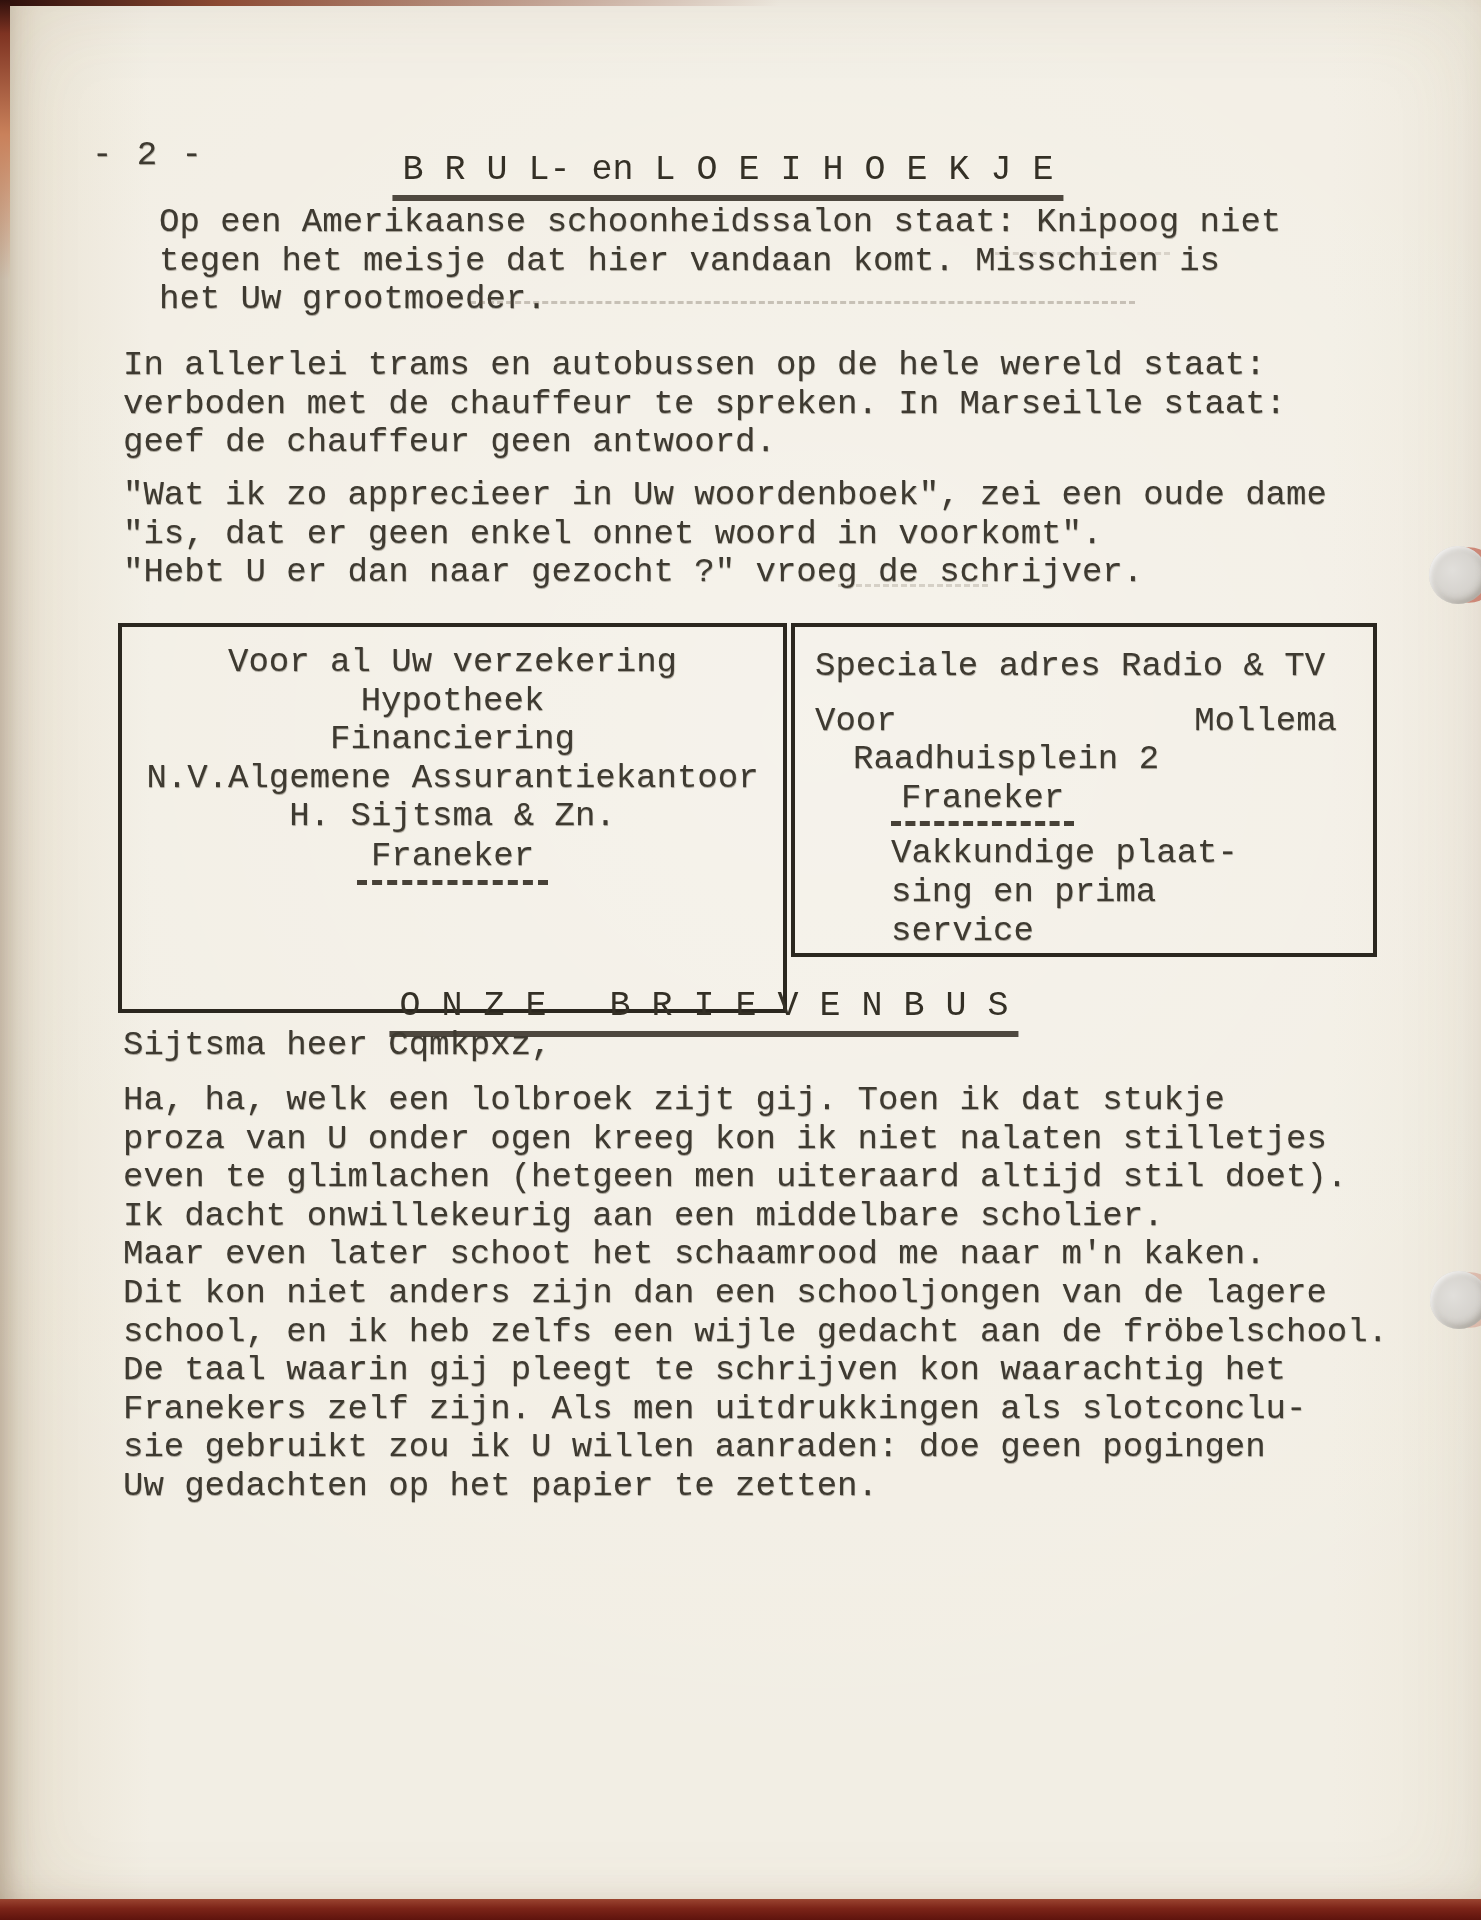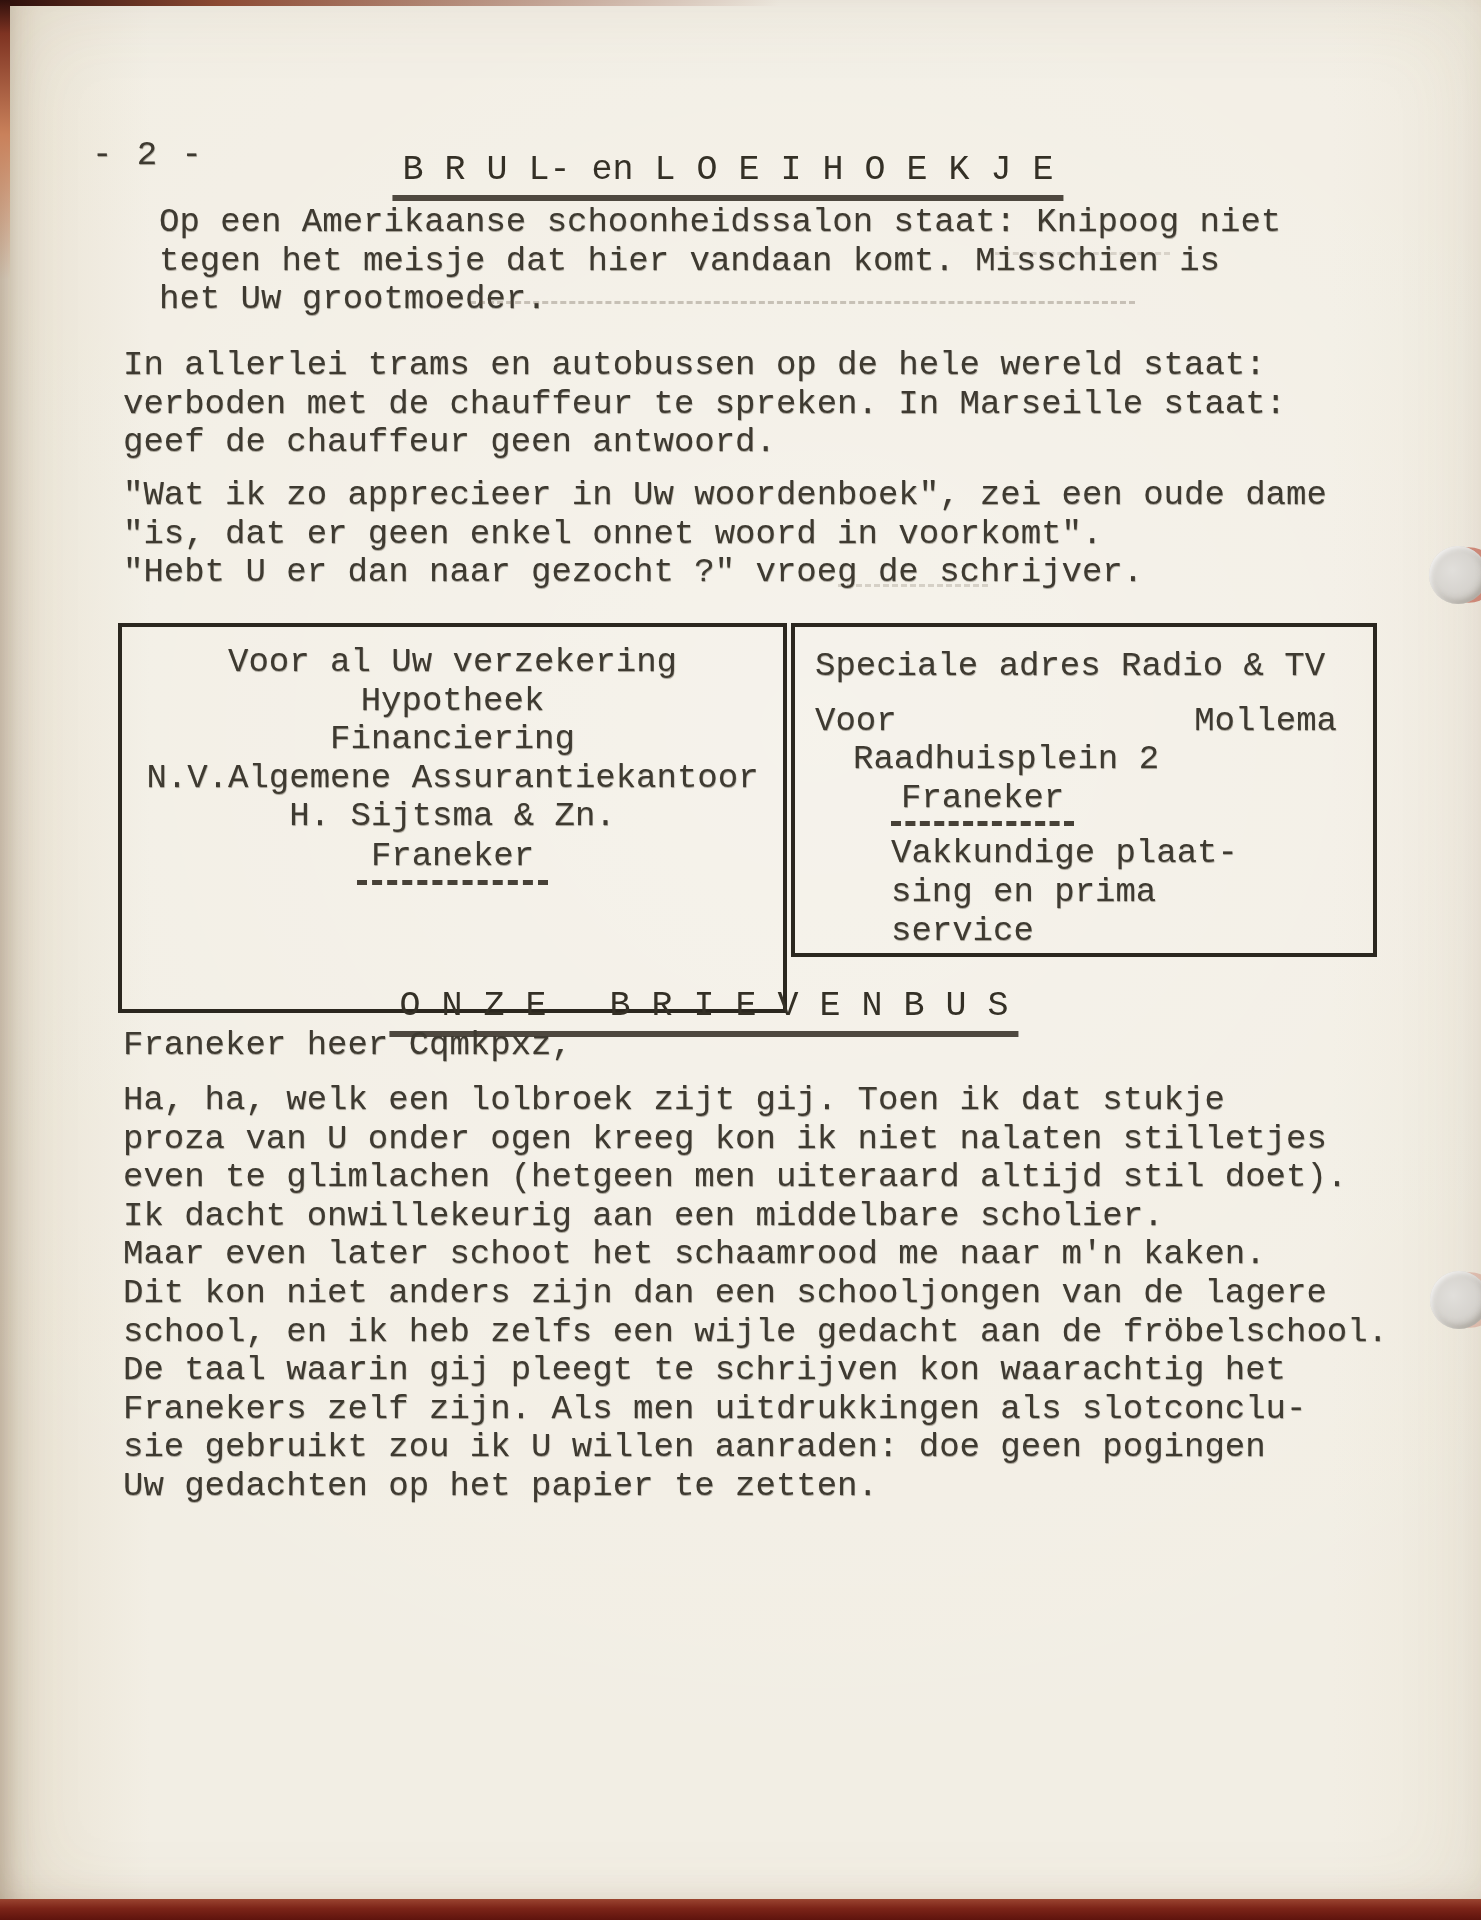--- a/index.html
+++ b/index.html
@@ -114,21 +114,21 @@
     </div>
     <div class="tw ind2 tagline">Vakkundige plaat-
 sing en prima
 service</div>
   </div>
 
   <h2 class="head abs" style="left:704px; top:986px; transform:translateX(-50%);">
     <span class="hd-in">O N Z E   B R I E V E N B U S</span>
   </h2>
 
-  <p class="tw abs" style="left:123px; top:1026px;">Franeker heer Cqmkpxz,</p>
+  <p class="tw abs" style="left:123px; top:1026px;">Sijtsma heer Cqmkpxz,</p>
 
   <p class="tw abs" style="left:123px; top:1081px;">Ha, ha, welk een lolbroek zijt gij. Toen ik dat stukje
 proza van U onder ogen kreeg kon ik niet nalaten stilletjes
 even te glimlachen (hetgeen men uiteraard altijd stil doet).
 Ik dacht onwillekeurig aan een middelbare scholier.
 Maar even later schoot het schaamrood me naar m'n kaken.
 Dit kon niet anders zijn dan een schooljongen van de lagere
 school, en ik heb zelfs een wijle gedacht aan de fröbelschool.
 De taal waarin gij pleegt te schrijven kon waarachtig het
 Franekers zelf zijn. Als men uitdrukkingen als slotconclu-

